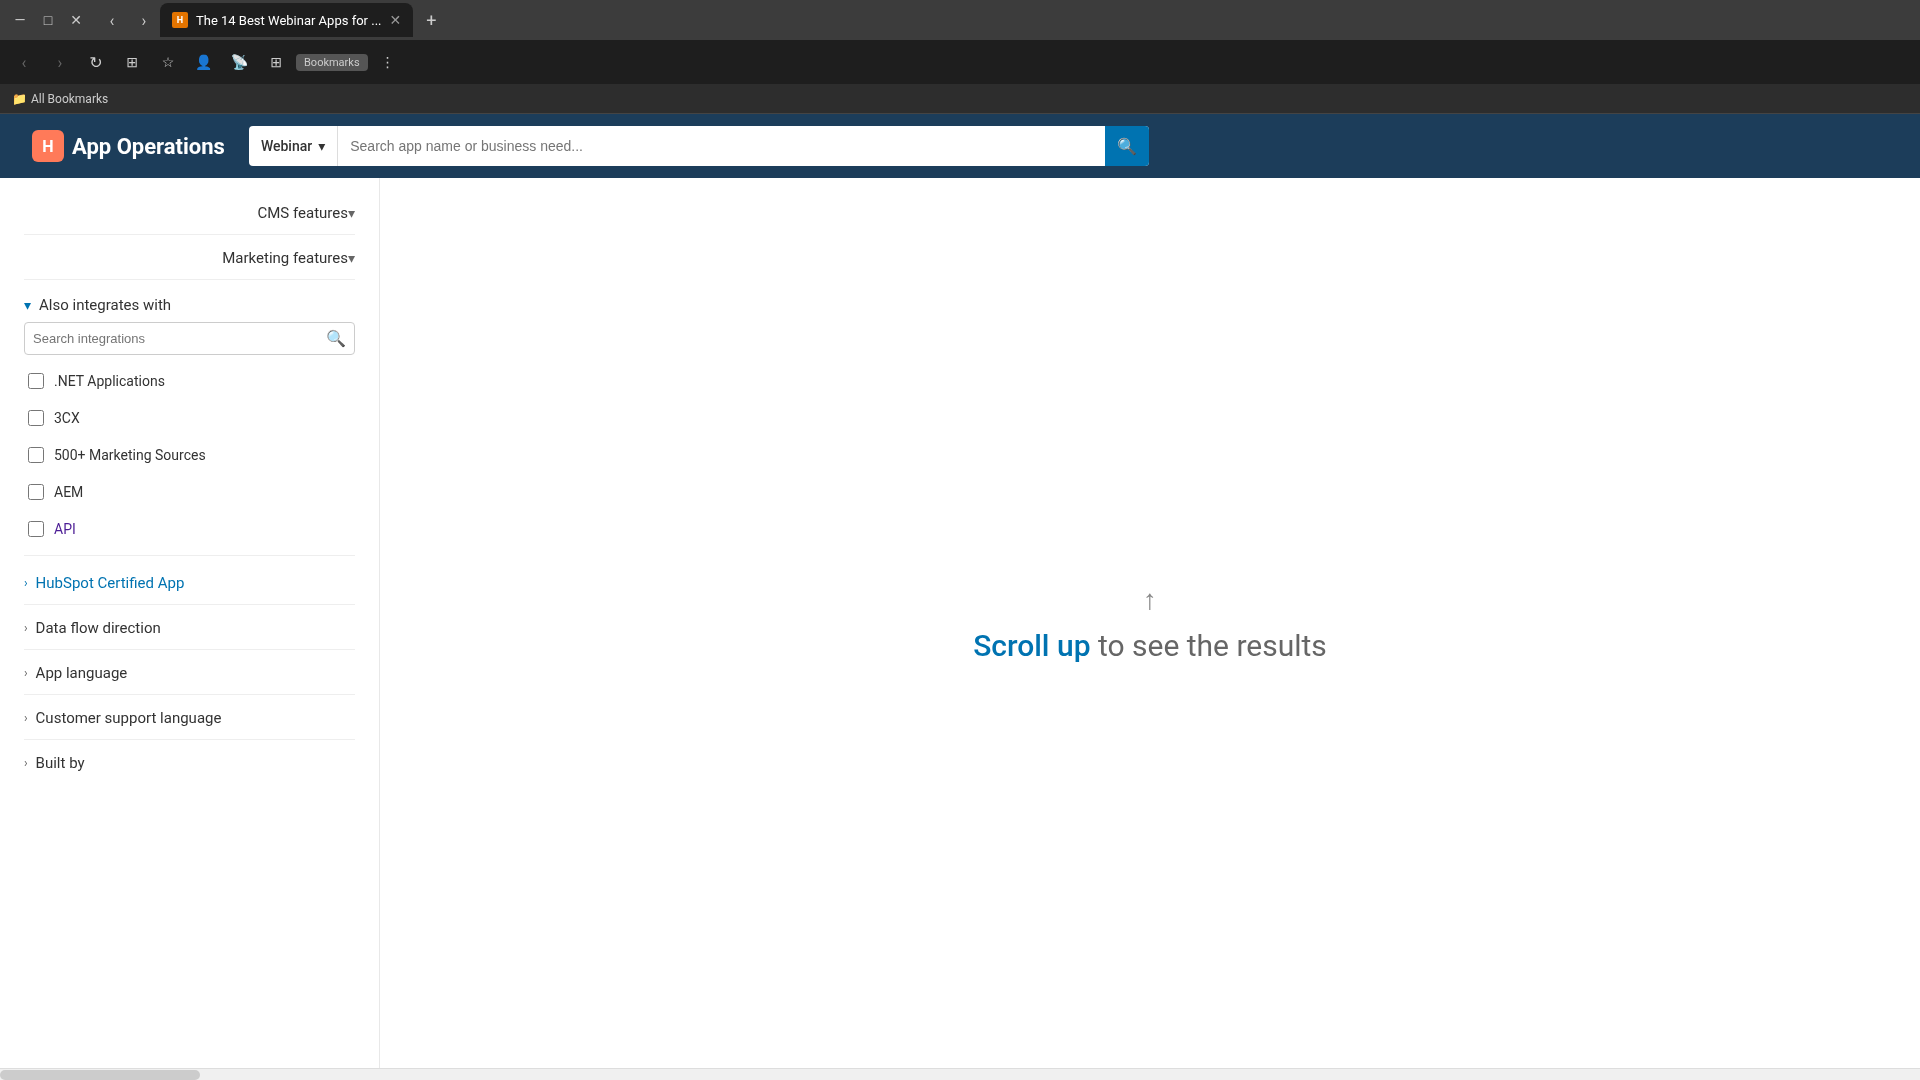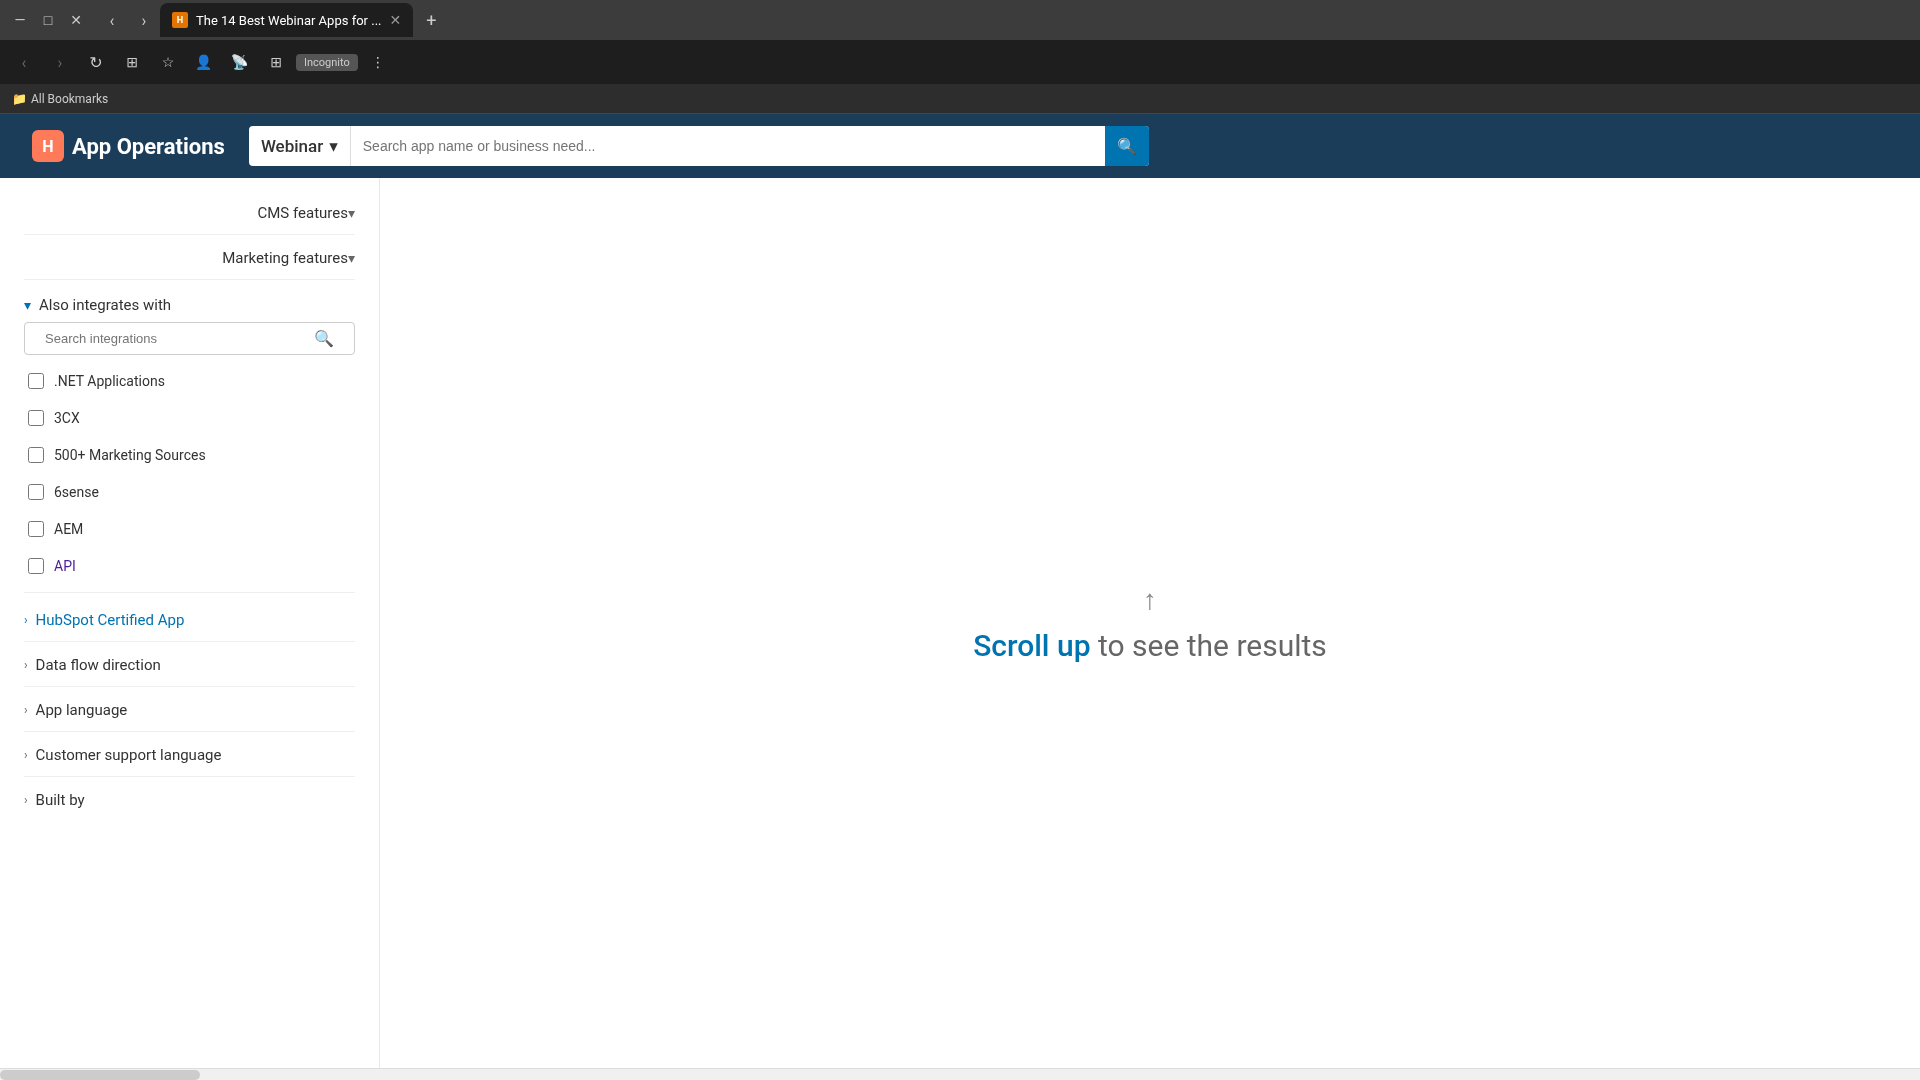--- a/index.html
+++ b/index.html
@@ -154,21 +154,21 @@
       flex: 1;
       max-width: 900px;
       display: flex; align-items: center;
       background: #fff;
       border-radius: 4px;
       height: 40px;
     }
     .search-category {
       display: flex; align-items: center; gap: 6px;
       padding: 0 12px;
-      font-size: 17px; font-weight: 500; color: #333;
+      font-size: 14px; font-weight: 500; color: #333;
       border-right: 1px solid #ddd;
       height: 100%;
       cursor: pointer;
     }
     .search-input {
       flex: 1;
       border: none; outline: none;
       padding: 0 12px;
       font-size: 14px; color: #666;
     }
@@ -234,21 +234,21 @@
     }
     .integrates-header .collapse-icon {
       color: #0073b1;
       font-size: 14px;
     }
 
     .search-integrations {
       display: flex; align-items: center;
       border: 1px solid #ccc;
       border-radius: 4px;
-      padding: 6px 20px;
+      padding: 6px 8px;
       margin-bottom: 12px;
       gap: 6px;
     }
     .search-integrations input {
       border: none; outline: none;
       font-size: 13px; color: #666;
       flex: 1;
     }
     .search-integrations .search-icon {
       color: #888;
@@ -367,21 +367,21 @@
   <div class="nav-bar">
     <div class="nav-btn disabled">‹</div>
     <div class="nav-btn disabled">›</div>
     <div class="nav-btn">↻</div>
     <div class="nav-actions">
       <div class="nav-action-btn">⊞</div>
       <div class="nav-action-btn">☆</div>
       <div class="nav-action-btn">👤</div>
       <div class="nav-action-btn">📡</div>
       <div class="nav-action-btn">⊞</div>
-      <div class="incognito-badge">Incognito</div>
+      <div class="incognito-badge">Bookmarks</div>
       <div class="nav-action-btn">⋮</div>
     </div>
   </div>
 
   <div class="bookmarks-bar">
     <div class="bookmarks-btn">
       <span>📁</span>
       <span>All Bookmarks</span>
     </div>
   </div>
@@ -444,24 +444,20 @@
             <label class="checkbox-item">
               <input type="checkbox" style="">
               <span class="checkbox-label">3CX</span>
             </label>
             <label class="checkbox-item">
               <input type="checkbox" style="">
               <span class="checkbox-label">500+ Marketing Sources</span>
             </label>
             <label class="checkbox-item">
               <input type="checkbox" style="">
-              <span class="checkbox-label">6sense</span>
-            </label>
-            <label class="checkbox-item">
-              <input type="checkbox" style="">
               <span class="checkbox-label">AEM</span>
             </label>
             <label class="checkbox-item faded">
               <input type="checkbox" style="">
               <span class="checkbox-label">API</span>
             </label>
           </div>
 
           <hr class="filter-divider" style="margin-top:12px;">
         </div>

